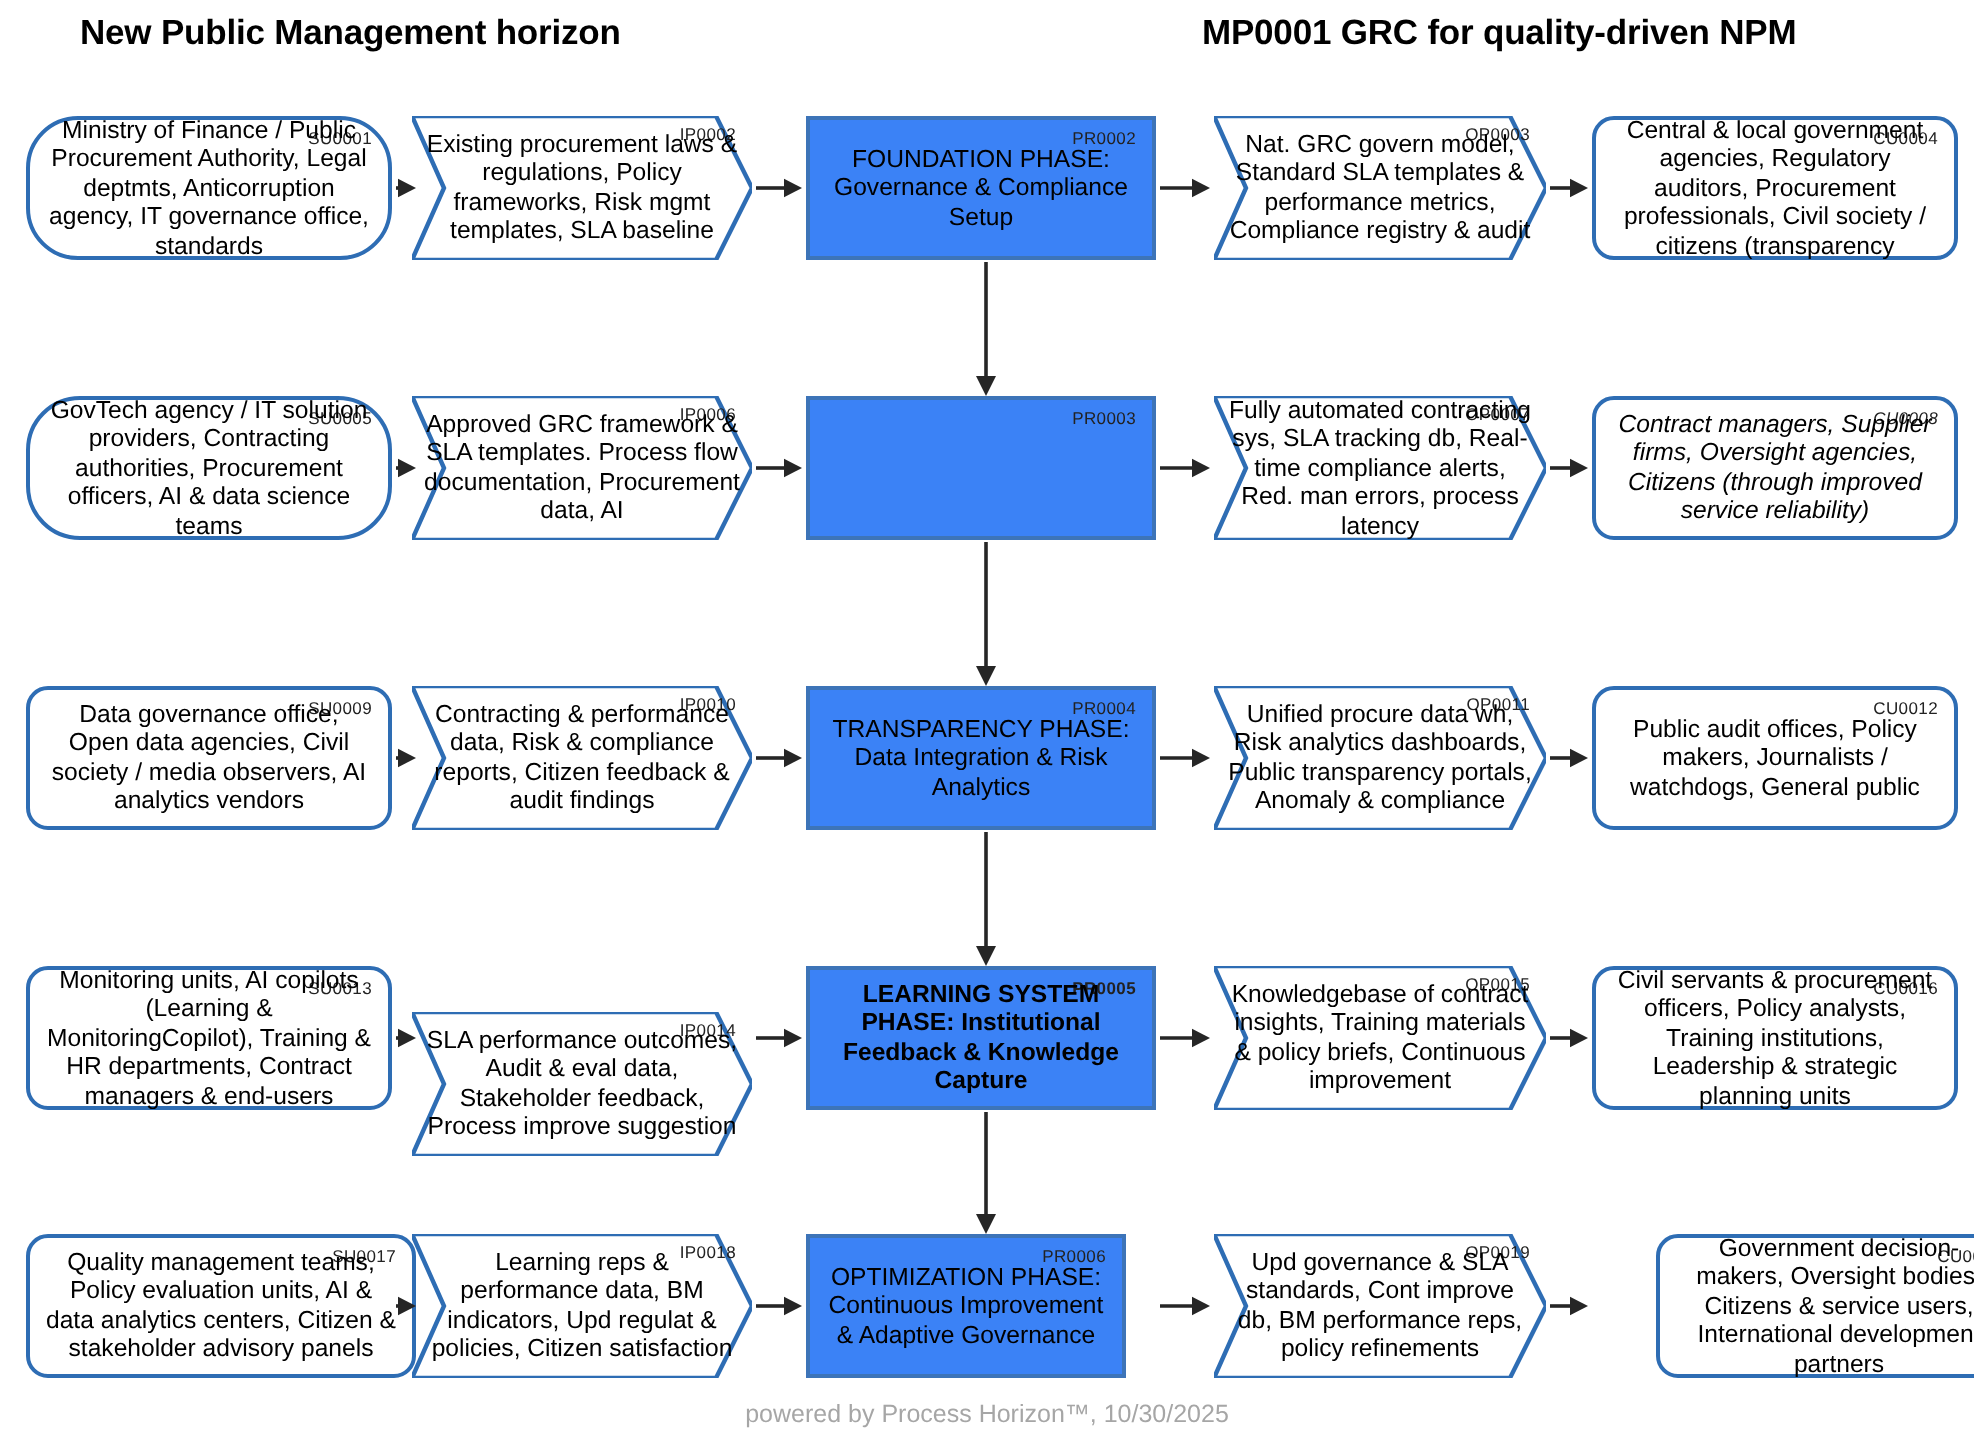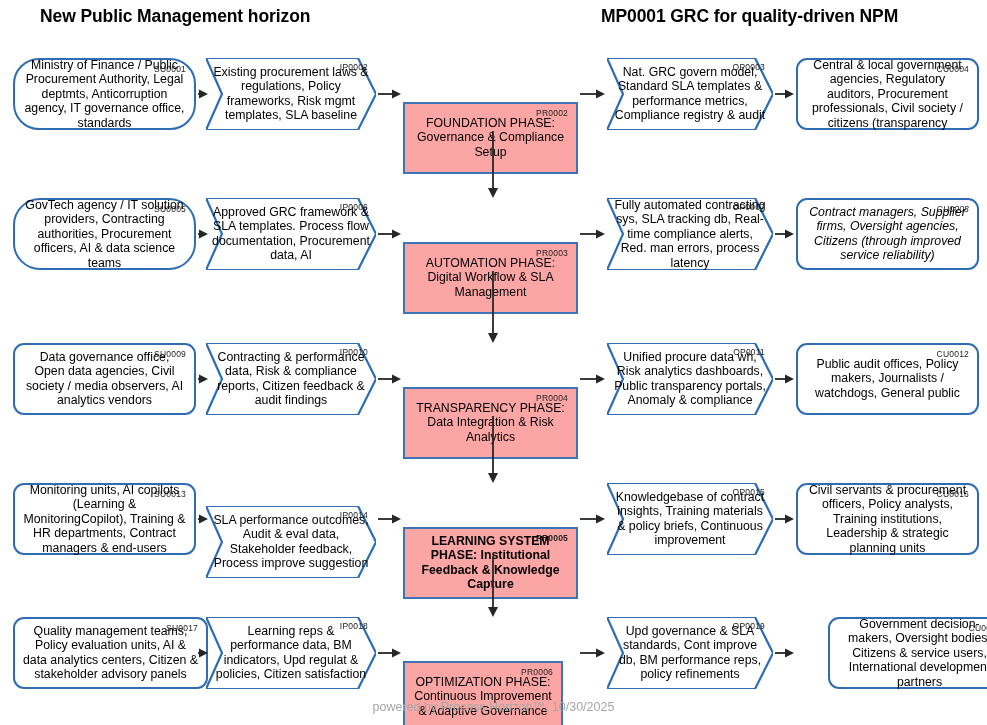--- a/index.html
+++ b/index.html
@@ -55,22 +55,21 @@
   .rounded{
     border:2px solid #2e6db4;
     border-radius:11px;
     background:#fff;
   }
   .rounded .body{padding:4px 8px;}
 
   
   .procbox{
     border:2.5px solid #3d74b8;
-    background:#fca5a5;
-    margin-top:44px;
+    background:#3b82f6;
   }
 
   
   .chev{background:transparent;}
   .chev svg{position:absolute;left:0;top:0;}
   .chev .idtag{z-index:3;}
   .chev .body{z-index:3;}
 
   
   .harrow{position:absolute;height:12px;}
@@ -159,21 +158,20 @@
       </div>
       <div class="cell chev" style="left:206px;top:198px;width:170px;height:72px;">
         <svg width="170" height="72" viewBox="0 0 170 72">
       <polygon points="0,0 152,0 170,36 152,72 0,72 16,36" fill="#ffffff" stroke="#2e6db4" stroke-width="2.2" stroke-linejoin="miter"></polygon>
     </svg>
         <div class="idtag">IP0006</div>
         <div class="body">Approved GRC framework &amp; SLA templates. Process flow documentation, Procurement data, AI</div>
       </div>
       <div class="cell procbox" style="left:403px;top:198px;width:175px;height:72px;">
         <div class="idtag">PR0003</div>
-        <div class="body">AUTOMATION PHASE: Digital Workflow &amp; SLA Management</div>
       </div>
       <div class="cell chev" style="left:607px;top:198px;width:166px;height:72px;">
         <svg width="166" height="72" viewBox="0 0 166 72">
       <polygon points="0,0 148,0 166,36 148,72 0,72 16,36" fill="#ffffff" stroke="#2e6db4" stroke-width="2.2" stroke-linejoin="miter"></polygon>
     </svg>
         <div class="idtag">OP0007</div>
         <div class="body">Fully automated contracting sys, SLA tracking db, Real-time compliance alerts, Red. man errors, process latency</div>
       </div>
       <div class="cell rounded" style="left:796px;top:198px;width:183px;height:72px;font-style:italic;">
         <div class="idtag">CU0008</div>

